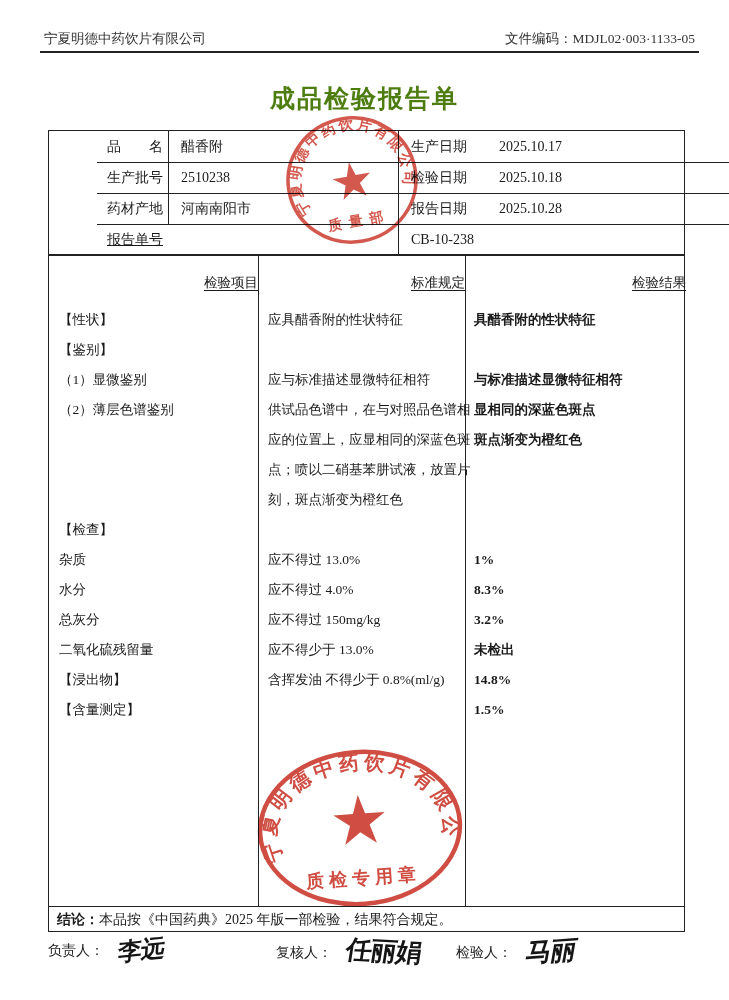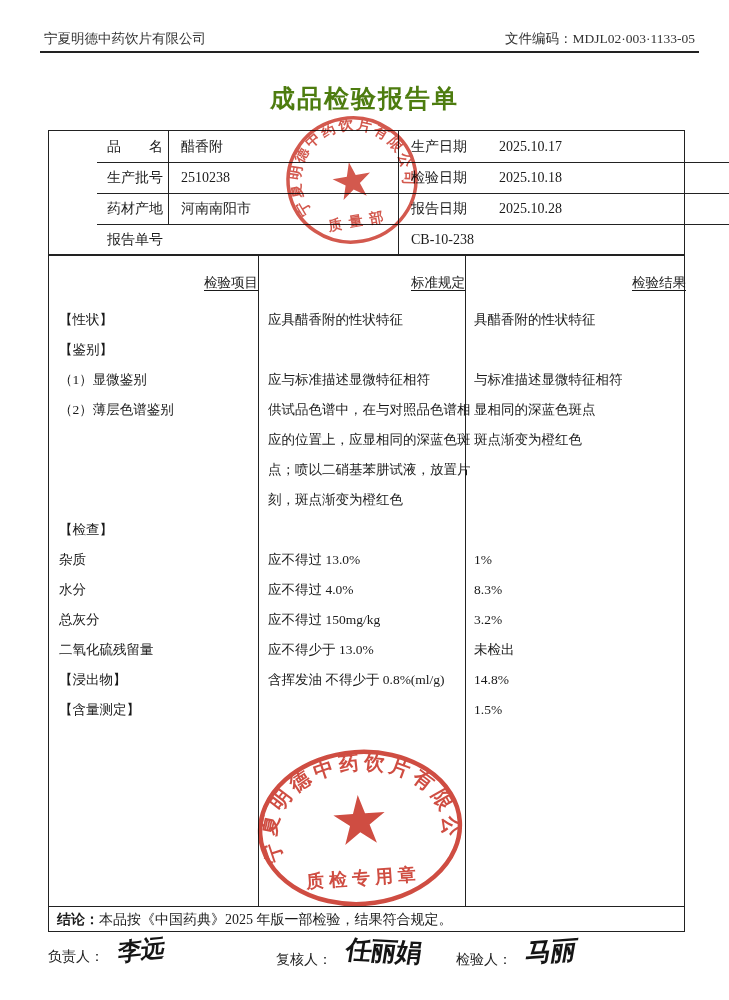--- a/index.html
+++ b/index.html
@@ -37,21 +37,21 @@
     padding-left:48px;
   }
   .info-table .cell{
     display:flex;align-items:center;box-sizing:border-box;
     border-top:1px solid #222;
     white-space:nowrap;overflow:visible;
   }
   .info-table .row1{border-top:none;}
   .info-table .lab{padding-left:10px;border-right:1px solid #222;}
   .info-table .val{padding-left:12px;border-right:1px solid #222;}
-  .info-table .merge{grid-column:1 / span 2;padding-left:10px;border-right:1px solid #222;}
+  .info-table .merge{grid-column:1 / span 2;padding-left:10px;border-right:1px solid #222;text-decoration:underline;}
   .ib-r{padding-left:12px;}
   .ib-r .rlab{width:88px;}
   
   .main-table{
     position:absolute;top:254px;left:48px;width:637px;height:678px;
     border:1.5px solid #222;box-sizing:border-box;
     font-size:13.5px;
   }
   .mt-head{
     display:grid;grid-template-columns:209px 208px 220px;
@@ -62,33 +62,33 @@
   }
   .mt-head .hcell span{text-decoration:underline;text-underline-offset:3px;}
   .mt-body{
     display:grid;grid-template-columns:209px 208px 220px;
     height:605px;box-sizing:border-box;
   }
   .mt-col{box-sizing:border-box;padding-top:4px;}
   .c1{padding-left:10px;}
   .c2{border-left:1px solid #222;border-right:1px solid #222;padding-left:9px;}
   .b2{border-left:1px solid #222;border-right:1px solid #222;}
-  .c3{padding-left:8px;}
+  .c3{padding-left:8px;font-weight:bold;}
   .tline{line-height:30px;height:30px;white-space:nowrap;}
   .conclusion{
     height:27px;line-height:26px;border-top:1px solid #222;
     padding-left:8px;font-size:14px;white-space:nowrap;
   }
   .conclusion .clab{font-weight:bold;}
   
   .sign-row{
     position:absolute;top:936px;left:0;width:100%;
     font-size:14px;color:#222;
   }
-  .sig-group{position:absolute;top:0;display:flex;align-items:flex-end;}
+  .sig-group{position:absolute;top:0;display:flex;align-items:center;}
   .g1{left:48px;} .g2{left:276px;} .g3{left:456px;}
   .sig-name{
     display:inline-block;margin-left:14px;margin-top:-2px;
     font-size:24px;color:#151515;
     transform:rotate(-6deg) skewX(-10deg);
     letter-spacing:-1px;font-weight:bold;
   }
   .g2 .sig-name{transform:rotate(3deg) skewX(-6deg);font-size:26px;}
   .g3 .sig-name{transform:rotate(-4deg) skewX(-14deg);font-size:26px;}
   

